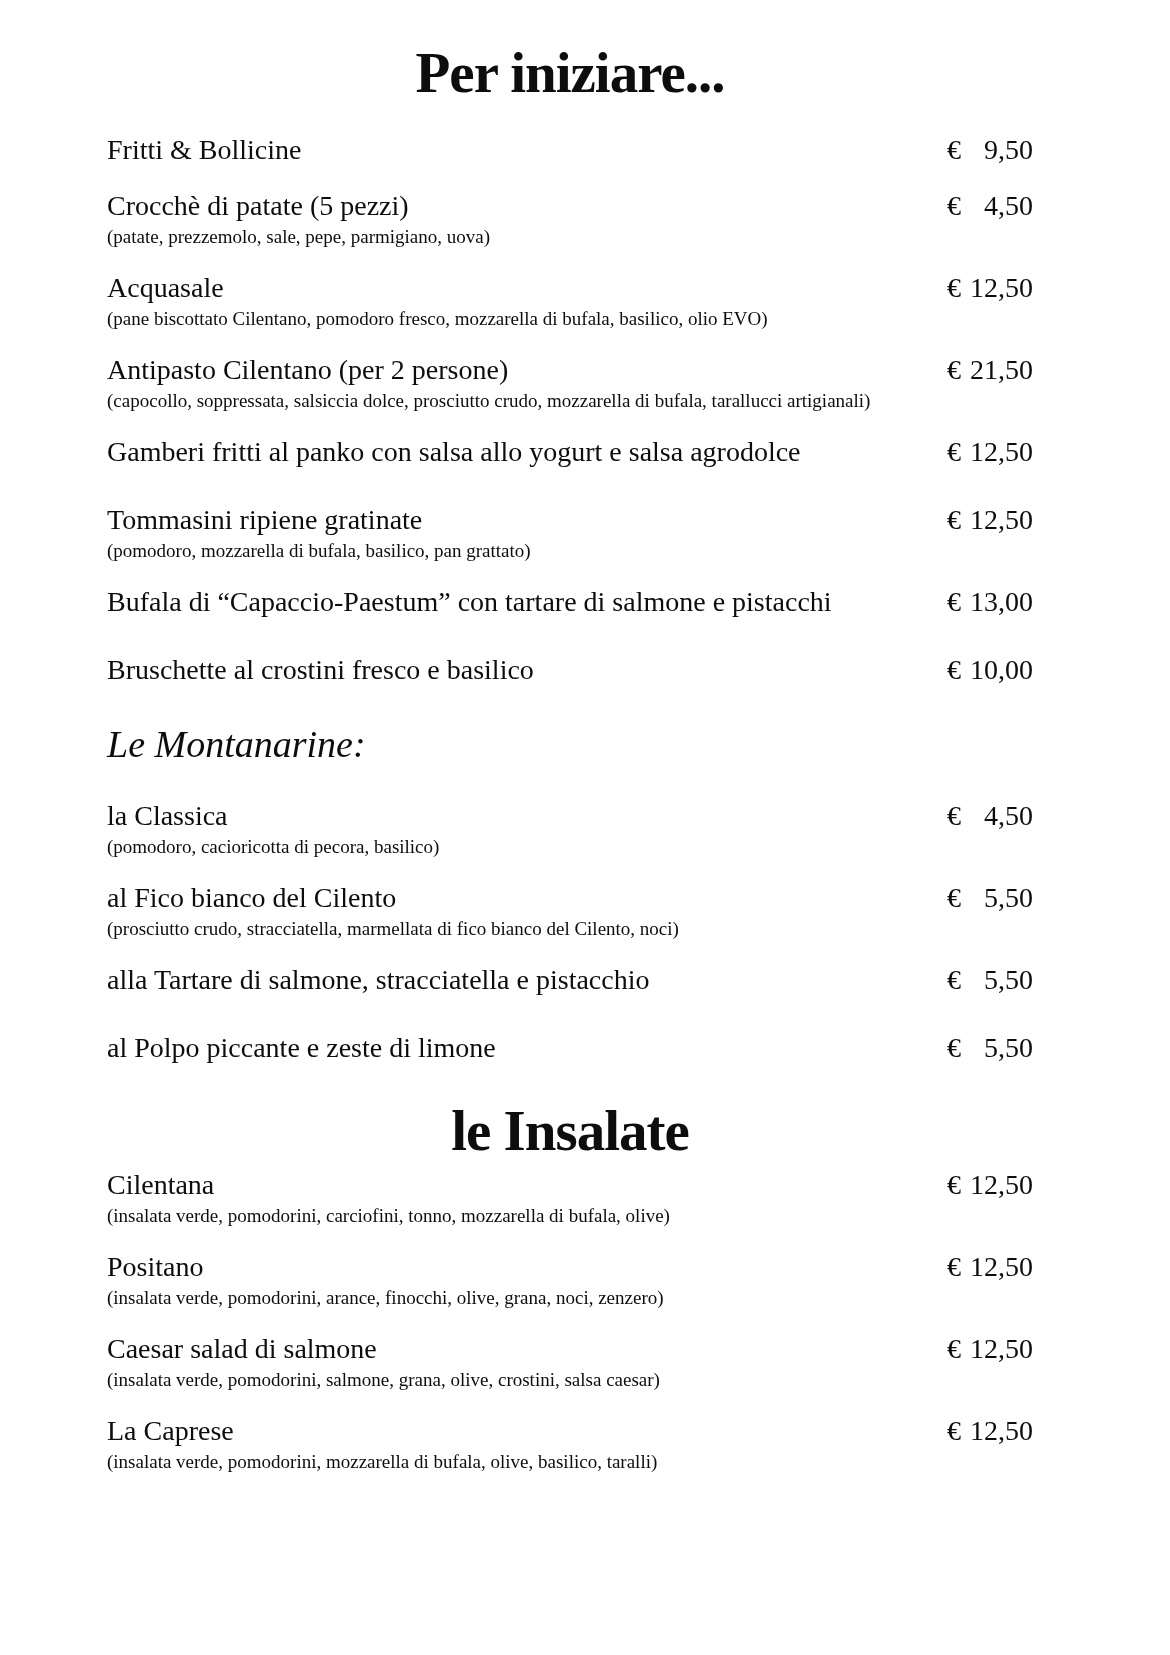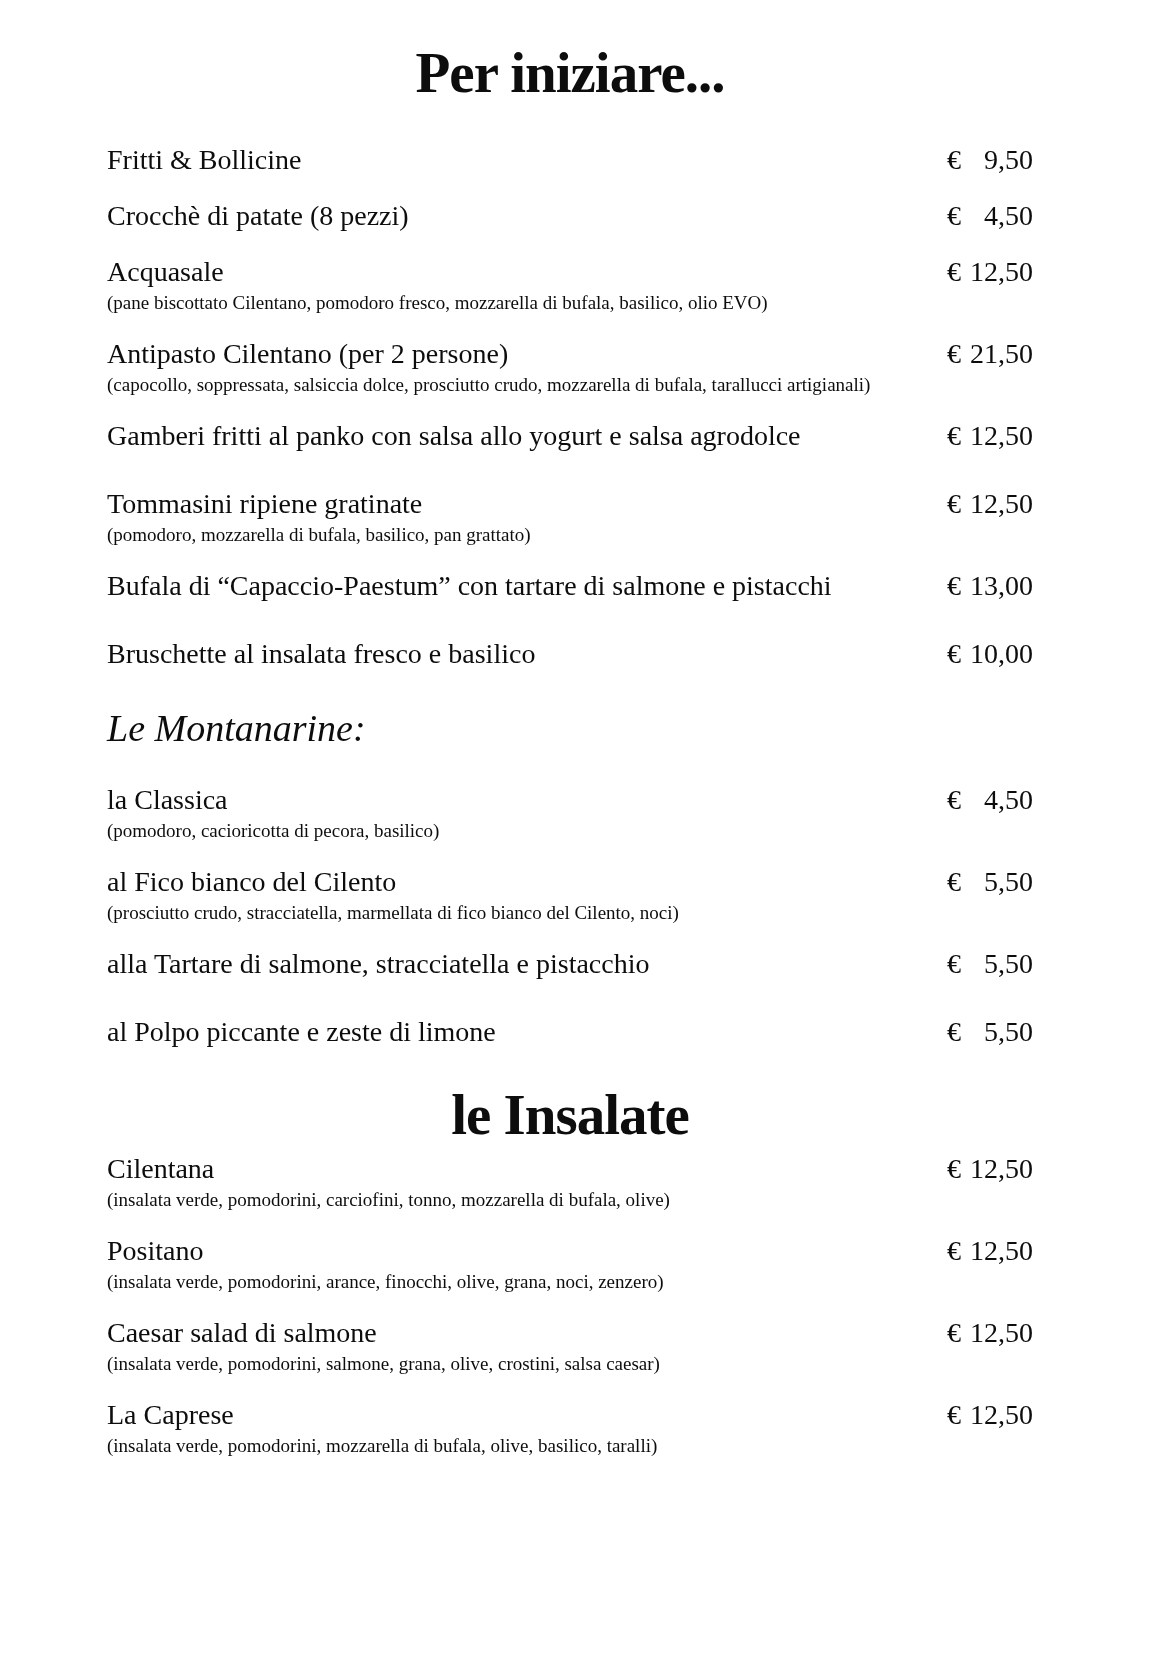--- a/index.html
+++ b/index.html
@@ -22,21 +22,21 @@
     background: #ffffff;
   }
   section { display: block; }
 
   .title-main {
     font-weight: 700;
     font-size: 57px;
     line-height: 1.15;
     text-align: center;
     letter-spacing: -1px;
-    margin: 0 0 36px 0;
+    margin: 0 0 26px 0;
   }
   #section-le-insalate .title-main {
     margin: 14px 0 4px 0;
   }
   .title-sub {
     font-style: italic;
     font-weight: 400;
     font-size: 38px;
     line-height: 48px;
     margin: 24px 0 30px 0;
@@ -84,26 +84,27 @@
           <div class="row">
             <span class="name">Fritti &amp; Bollicine</span>
             <span class="price">
               <span>€</span>
               <span>9,50</span>
             </span>
           </div>
         </div>
         <div class="item">
           <div class="row">
-            <span class="name">Crocchè di patate (8 pezzi)</span>
+            <span class="name">Crocchè di patate (5 pezzi)</span>
             <span class="price">
               <span>€</span>
               <span>4,50</span>
             </span>
           </div>
+          <p class="desc">(patate, prezzemolo, sale, pepe, parmigiano, uova)</p>
         </div>
         <div class="item">
           <div class="row">
             <span class="name">Acquasale</span>
             <span class="price">
               <span>€</span>
               <span>12,50</span>
             </span>
           </div>
           <p class="desc">(pane biscottato Cilentano, pomodoro fresco, mozzarella di bufala, basilico, olio EVO)</p>
@@ -141,21 +142,21 @@
           <div class="row">
             <span class="name">Bufala di “Capaccio-Paestum” con tartare di salmone e pistacchi</span>
             <span class="price">
               <span>€</span>
               <span>13,00</span>
             </span>
           </div>
         </div>
         <div class="item no-desc">
           <div class="row">
-            <span class="name">Bruschette al insalata fresco e basilico</span>
+            <span class="name">Bruschette al crostini fresco e basilico</span>
             <span class="price">
               <span>€</span>
               <span>10,00</span>
             </span>
           </div>
         </div>
       </section>
       <section id="section-le-montanarine">
         <div class="title-sub">Le Montanarine:</div>
         <div class="item">

